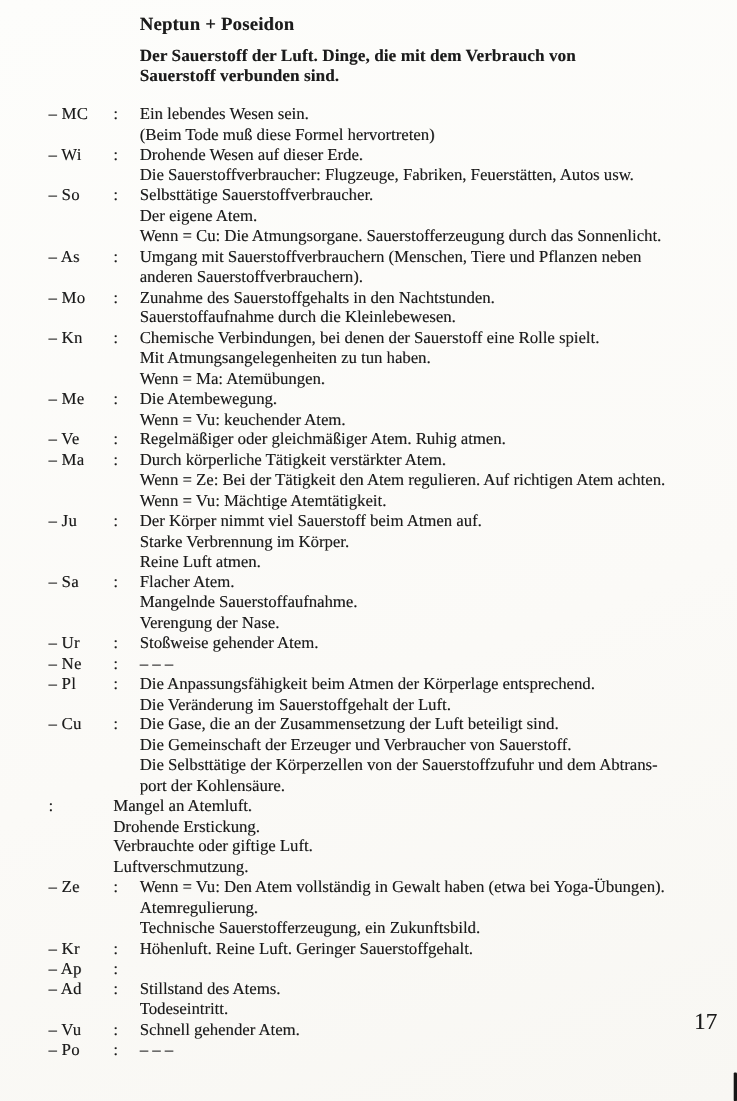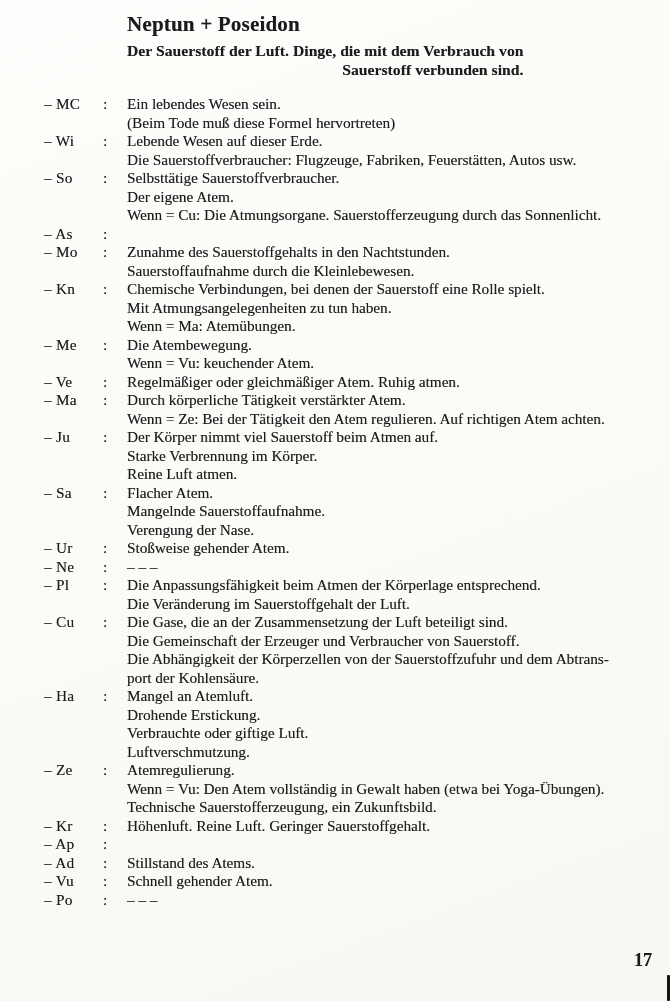--- a/index.html
+++ b/index.html
@@ -13,46 +13,46 @@
     width: 670px; height: 1001px;
     overflow: hidden;
     background: linear-gradient(160deg, #fdfdfb 0%, #fbfaf7 60%, #f8f7f3 100%);
     color: #1b1b1b;
   }
   .scan-text {
     text-shadow: 0.3px 0 0 rgba(20,20,20,0.45);
   }
   .title {
     position: absolute; left: 127px; top: 12px;
-    font-size: 21px; font-weight: bold;
+    font-size: 17px; font-weight: bold;
     letter-spacing: 0.2px;
     white-space: nowrap;
   }
   .subtitle {
     position: absolute; left: 127px; top: 41px;
     font-size: 15.5px; font-weight: bold;
     line-height: 19px;
     letter-spacing: 0.1px;
   }
-  .subtitle div { white-space: nowrap; text-align: right; }
+  .subtitle div { white-space: nowrap; }
   .entries {
     position: absolute; left: 0; top: 95px; width: 670px;
   }
   .entry {
     display: grid;
     grid-template-columns: 59px 24px 1fr;
     margin-left: 44px;
     font-size: 15.2px;
     line-height: 18.5px;
   }
   .entry-key, .entry-sep, .entry-line { white-space: nowrap; }
   .entry-key { letter-spacing: 0.3px; }
   .page-number {
-    position: absolute; right: 18px; top: 950px;
-    font-size: 18px; font-weight: bold;
+    position: absolute; right: 18px; top: 916px;
+    font-size: 21px; font-weight: normal;
   }
   .scan-artifact-bar {
     position: absolute; right: 0; bottom: 0;
     width: 3px; height: 26px;
     background: #161616;
     border-radius: 1px;
   }
 </style>
 </head>
 <body>
@@ -72,36 +72,40 @@
         <div class="entry-sep">:</div>
         <div class="entry-lines">
           <div class="entry-line">Ein lebendes Wesen sein.</div>
           <div class="entry-line">(Beim Tode muß diese Formel hervortreten)</div>
         </div>
       </div>
       <div class="entry">
         <div class="entry-key">– Wi</div>
         <div class="entry-sep">:</div>
         <div class="entry-lines">
-          <div class="entry-line">Lebende Wesen auf dieser Erde.</div>
+          <div class="entry-line">Drohende Wesen auf dieser Erde.</div>
           <div class="entry-line">Die Sauerstoffverbraucher: Flugzeuge, Fabriken, Feuerstätten, Autos usw.</div>
         </div>
       </div>
       <div class="entry">
         <div class="entry-key">– So</div>
         <div class="entry-sep">:</div>
         <div class="entry-lines">
           <div class="entry-line">Selbsttätige Sauerstoffverbraucher.</div>
           <div class="entry-line">Der eigene Atem.</div>
           <div class="entry-line">Wenn = Cu: Die Atmungsorgane. Sauerstofferzeugung durch das Sonnenlicht.</div>
         </div>
       </div>
       <div class="entry">
         <div class="entry-key">– As</div>
         <div class="entry-sep">:</div>
+        <div class="entry-lines">
+          <div class="entry-line">Umgang mit Sauerstoffverbrauchern (Menschen, Tiere und Pflanzen neben</div>
+          <div class="entry-line">anderen Sauerstoffverbrauchern).</div>
+        </div>
       </div>
       <div class="entry">
         <div class="entry-key">– Mo</div>
         <div class="entry-sep">:</div>
         <div class="entry-lines">
           <div class="entry-line">Zunahme des Sauerstoffgehalts in den Nachtstunden.</div>
           <div class="entry-line">Sauerstoffaufnahme durch die Kleinlebewesen.</div>
         </div>
       </div>
       <div class="entry">
@@ -127,20 +131,21 @@
         <div class="entry-lines">
           <div class="entry-line">Regelmäßiger oder gleichmäßiger Atem. Ruhig atmen.</div>
         </div>
       </div>
       <div class="entry">
         <div class="entry-key">– Ma</div>
         <div class="entry-sep">:</div>
         <div class="entry-lines">
           <div class="entry-line">Durch körperliche Tätigkeit verstärkter Atem.</div>
           <div class="entry-line">Wenn = Ze: Bei der Tätigkeit den Atem regulieren. Auf richtigen Atem achten.</div>
+          <div class="entry-line">Wenn = Vu: Mächtige Atemtätigkeit.</div>
         </div>
       </div>
       <div class="entry">
         <div class="entry-key">– Ju</div>
         <div class="entry-sep">:</div>
         <div class="entry-lines">
           <div class="entry-line">Der Körper nimmt viel Sauerstoff beim Atmen auf.</div>
           <div class="entry-line">Starke Verbrennung im Körper.</div>
           <div class="entry-line">Reine Luft atmen.</div>
         </div>
@@ -175,59 +180,59 @@
           <div class="entry-line">Die Anpassungsfähigkeit beim Atmen der Körperlage entsprechend.</div>
           <div class="entry-line">Die Veränderung im Sauerstoffgehalt der Luft.</div>
         </div>
       </div>
       <div class="entry">
         <div class="entry-key">– Cu</div>
         <div class="entry-sep">:</div>
         <div class="entry-lines">
           <div class="entry-line">Die Gase, die an der Zusammensetzung der Luft beteiligt sind.</div>
           <div class="entry-line">Die Gemeinschaft der Erzeuger und Verbraucher von Sauerstoff.</div>
-          <div class="entry-line">Die Abhängigkeit der Körperzellen von der Sauerstoffzufuhr und dem Abtrans-</div>
+          <div class="entry-line">Die Selbsttätige der Körperzellen von der Sauerstoffzufuhr und dem Abtrans-</div>
           <div class="entry-line">port der Kohlensäure.</div>
         </div>
       </div>
       <div class="entry">
-        <div class="entry-key">– Ha</div>
         <div class="entry-sep">:</div>
         <div class="entry-lines">
           <div class="entry-line">Mangel an Atemluft.</div>
           <div class="entry-line">Drohende Erstickung.</div>
           <div class="entry-line">Verbrauchte oder giftige Luft.</div>
           <div class="entry-line">Luftverschmutzung.</div>
         </div>
       </div>
       <div class="entry">
         <div class="entry-key">– Ze</div>
         <div class="entry-sep">:</div>
         <div class="entry-lines">
+          <div class="entry-line">Wenn = Vu: Den Atem vollständig in Gewalt haben (etwa bei Yoga-Übungen).</div>
           <div class="entry-line">Atemregulierung.</div>
-          <div class="entry-line">Wenn = Vu: Den Atem vollständig in Gewalt haben (etwa bei Yoga-Übungen).</div>
           <div class="entry-line">Technische Sauerstofferzeugung, ein Zukunftsbild.</div>
         </div>
       </div>
       <div class="entry">
         <div class="entry-key">– Kr</div>
         <div class="entry-sep">:</div>
         <div class="entry-lines">
           <div class="entry-line">Höhenluft. Reine Luft. Geringer Sauerstoffgehalt.</div>
         </div>
       </div>
       <div class="entry">
         <div class="entry-key">– Ap</div>
         <div class="entry-sep">:</div>
       </div>
       <div class="entry">
         <div class="entry-key">– Ad</div>
         <div class="entry-sep">:</div>
         <div class="entry-lines">
           <div class="entry-line">Stillstand des Atems.</div>
+          <div class="entry-line">Todeseintritt.</div>
         </div>
       </div>
       <div class="entry">
         <div class="entry-key">– Vu</div>
         <div class="entry-sep">:</div>
         <div class="entry-lines">
           <div class="entry-line">Schnell gehender Atem.</div>
         </div>
       </div>
       <div class="entry">

